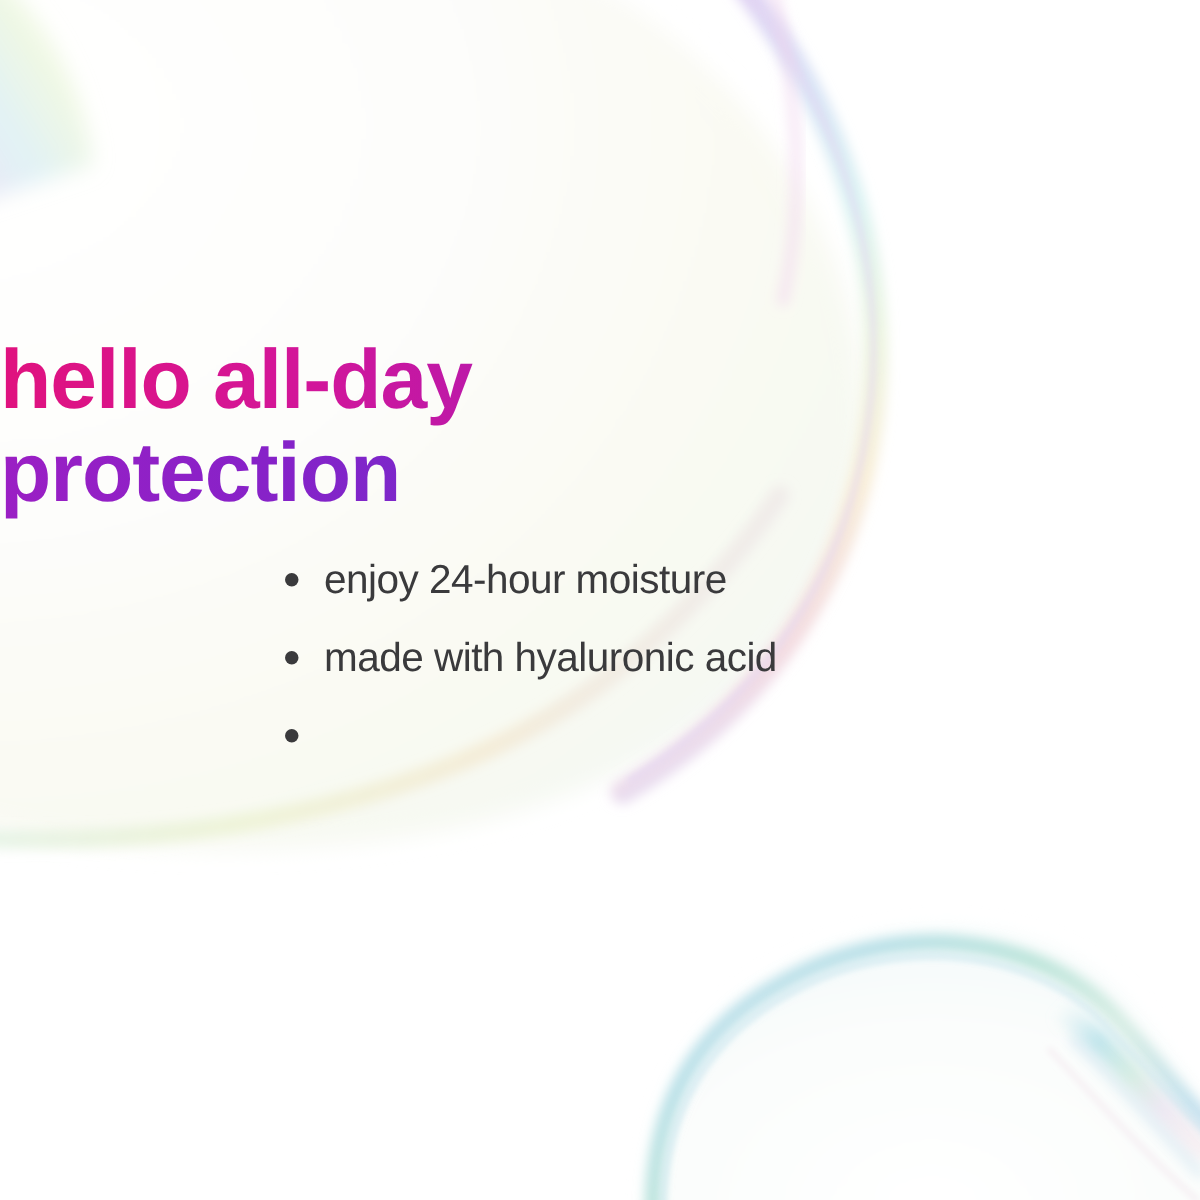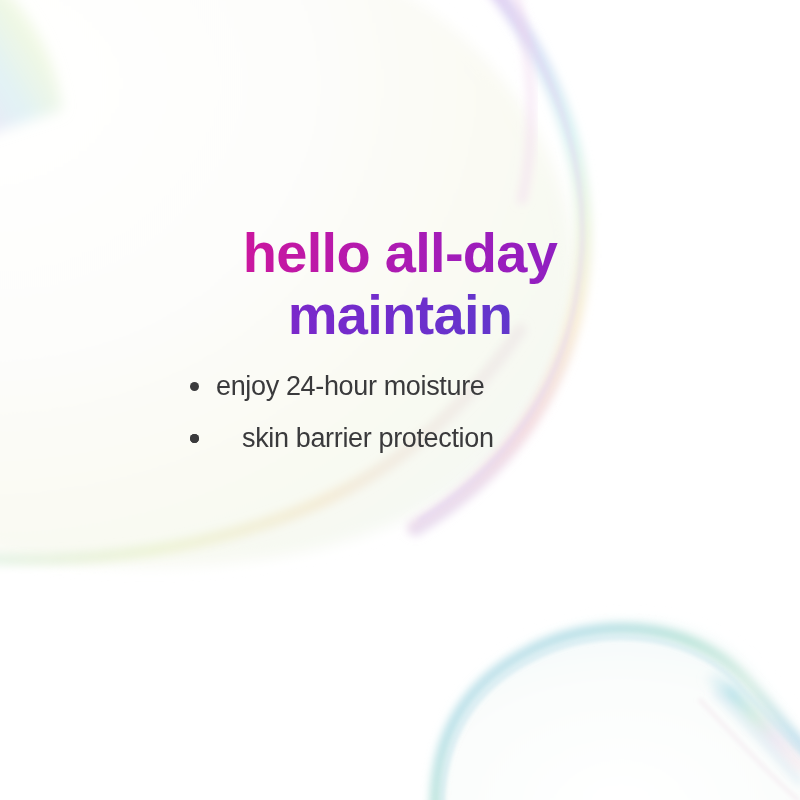--- a/index.html
+++ b/index.html
@@ -37,21 +37,20 @@
   .content {
     position: absolute;
     inset: 0;
   }
 
   .headline {
     position: absolute;
     left: 0;
     right: 0;
     top: 184px;
-    text-align: center;
     font-size: 56px;
     line-height: 62px;
     font-weight: 700;
     letter-spacing: -0.7px;
     white-space: nowrap;
   }
   .headline .hl-line {
     display: block;
     background-clip: text;
     -webkit-background-clip: text;
@@ -232,34 +231,34 @@
         <path d="M 700,700
                  C 736,738 762,768 798,800" fill="none" stroke="#f0dfe8" stroke-width="4" stroke-opacity="0.45" filter="url(#tinyBlur)" stroke-linecap="round"></path>
       </g>
     </svg>
   </div>
 
   <div class="content">
 
     <h1 class="headline">
       <span class="hl-line hl-line-1">hello all-day</span>
-      <span class="hl-line hl-line-2">maintain</span>
+      <span class="hl-line hl-line-2">protection</span>
     </h1>
 
     <ul class="bullets" style="list-style:none;margin:0;padding:0;">
 
       <li class="bullet-row">
         <span class="bullet-dot"></span>
         <span>enjoy 24-hour moisture</span>
       </li>
 
       <li class="bullet-row">
         <span class="bullet-dot"></span>
+        <span>made with hyaluronic acid</span>
       </li>
 
       <li class="bullet-row">
         <span class="bullet-dot"></span>
-        <span class="bullet-cont" style="display:block;">skin barrier protection</span>
       </li>
 
     </ul>
   </div>
 </div>
 
 </body></html>

